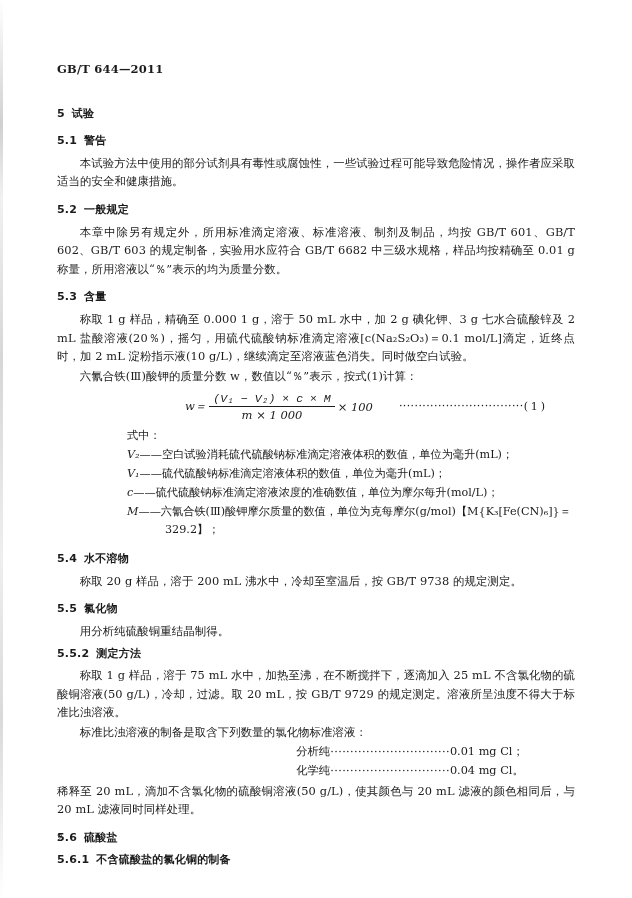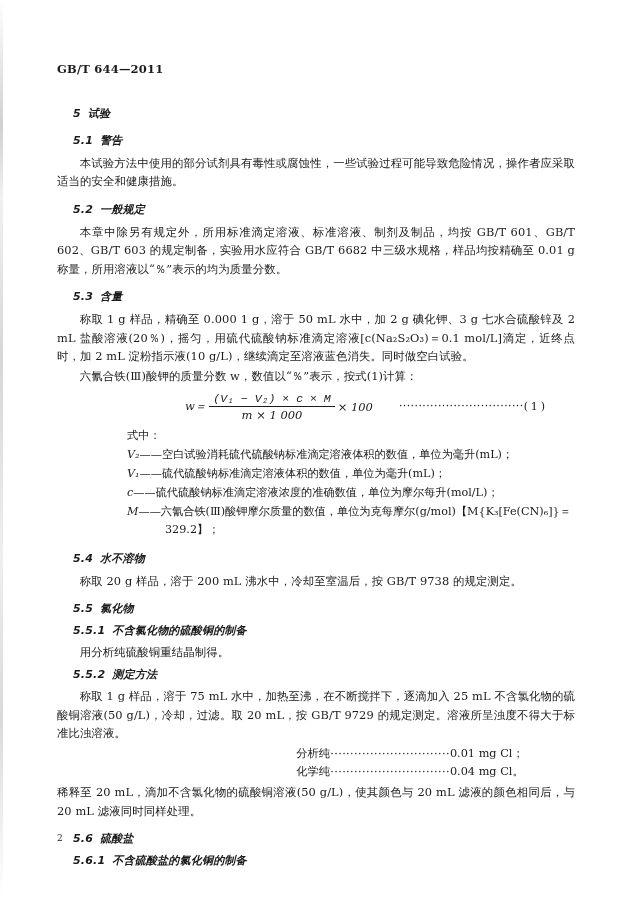--- a/index.html
+++ b/index.html
@@ -51,25 +51,24 @@
     font-weight: bold;
     font-size: 11.5px;
     letter-spacing: 0.2px;
     margin: 0 0 30px 0;
   }
 
   h2.sec, h3.sec, h4.sec {
     font-family: "DejaVu Sans", "Liberation Sans", sans-serif;
     font-weight: bold;
     font-size: 11px;
-    margin: 16px;
+    margin: 0;
     padding: 0;
     line-height: 1.45;
     letter-spacing: 0.2px;
-    font-style: italic;
   }
   h2.sec { margin-top: 14px; margin-bottom: 7px; }
   h3.sec { margin-top: 11px; margin-bottom: 5px; }
   h4.sec { margin-top: 6px;  margin-bottom: 4px; }
   .sec .num { display: inline-block; margin-right: 7px; }
 
   p.body {
     font-size: 11.4px;
     line-height: 1.62;
     margin: 0 0 1px 0;
@@ -219,29 +218,27 @@
 
     <h3 class="sec">
       <span class="num">5.4</span><span>水不溶物</span>
     </h3>
     <p class="body">称取 20 g 样品，溶于 200 mL 沸水中，冷却至室温后，按 GB/T 9738 的规定测定。</p>
 
     <h3 class="sec">
       <span class="num">5.5</span><span>氯化物</span>
     </h3>
 
-    <h4 class="sec">
-      <span class="num">5.5.1</span><span>不含氯化物的硫酸铜的制备</span>
-    </h4>
     <p class="body">用分析纯硫酸铜重结晶制得。</p>
 
     <h4 class="sec">
       <span class="num">5.5.2</span><span>测定方法</span>
     </h4>
     <p class="body">称取 1 g 样品，溶于 75 mL 水中，加热至沸，在不断搅拌下，逐滴加入 25 mL 不含氯化物的硫酸铜溶液(50 g/L)，冷却，过滤。取 20 mL，按 GB/T 9729 的规定测定。溶液所呈浊度不得大于标准比浊溶液。</p>
+    <p class="body">标准比浊溶液的制备是取含下列数量的氯化物标准溶液：</p>
 
     <ul class="grade-list">
       <li>
         <span>分析纯</span><span class="dots">······························</span><span>0.01 mg Cl；</span>
       </li>
       <li>
         <span>化学纯</span><span class="dots">······························</span><span>0.04 mg Cl。</span>
       </li>
     </ul>
 

